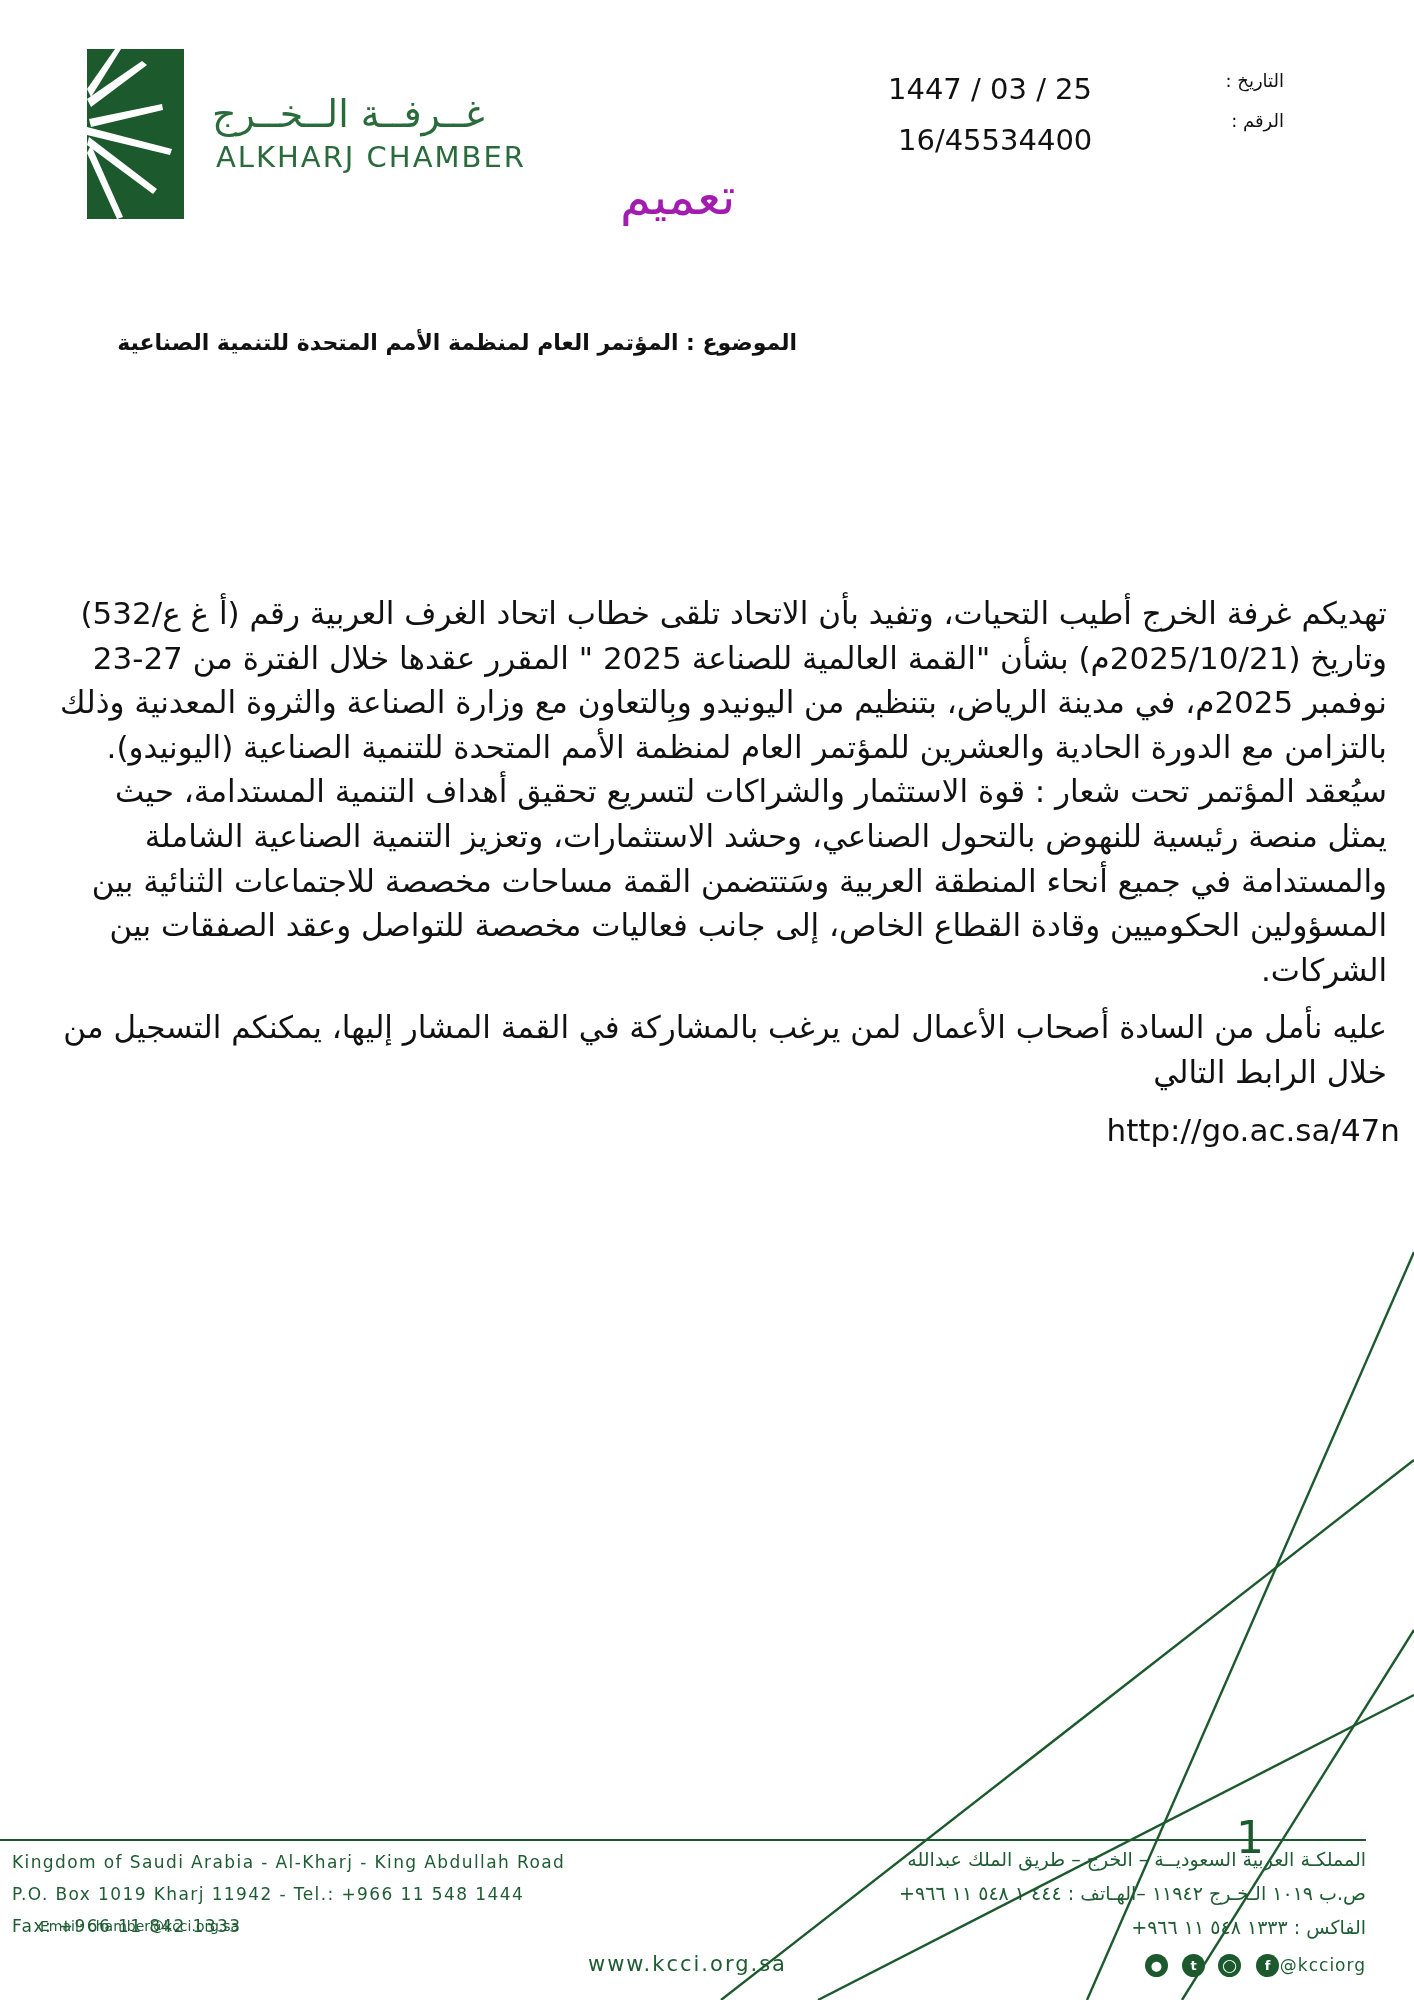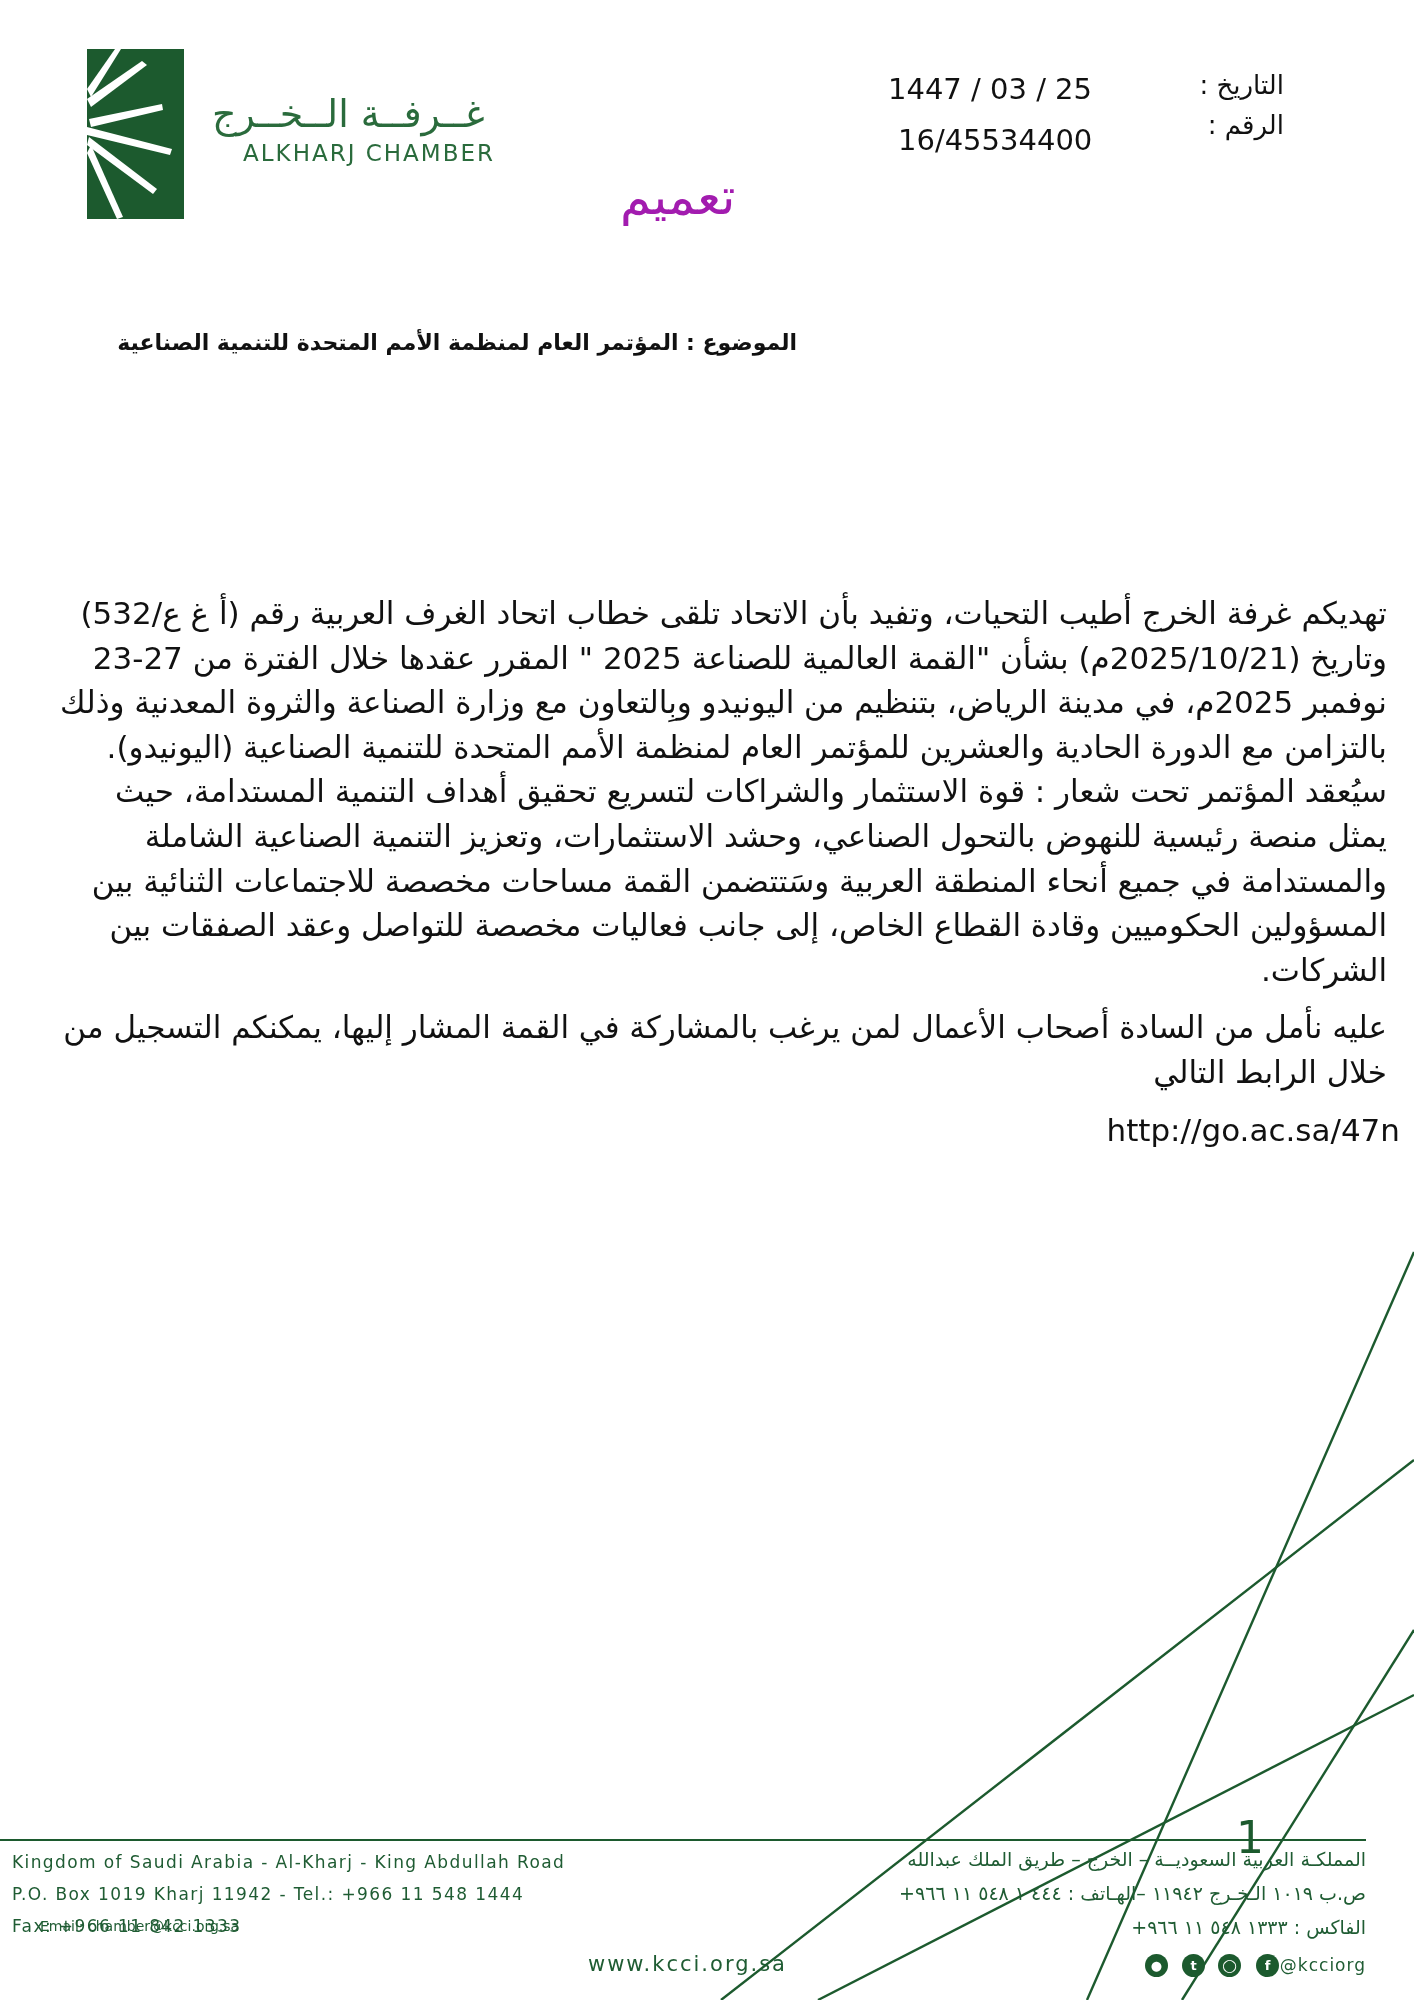--- a/index.html
+++ b/index.html
@@ -5,24 +5,24 @@
   html, body { margin:0; padding:0; }
   body {
     width:1414px; height:2000px; position:relative; overflow:hidden;
     background:#ffffff; font-family:"DejaVu Sans", sans-serif; color:#111;
   }
   .abs { position:absolute; }
 
   
   .logo-box { left:87px; top:49px; width:97px; height:170px; background:#1c5a2e; }
   .logo-ar { left:212px; top:92px; font-size:38px; color:#2a6b3c; direction:rtl; letter-spacing:2px; white-space:nowrap; }
-  .logo-en { left:216px; top:140px; font-size:23px; color:#2a6b3c; letter-spacing:2px; font-family:"DejaVu Sans", sans-serif; white-space:nowrap;margin-left:27px; }
+  .logo-en { left:216px; top:140px; font-size:29px; color:#2a6b3c; letter-spacing:2px; font-family:"DejaVu Sans", sans-serif; white-space:nowrap; }
 
   
-  .meta-label { direction:rtl; font-size:26px; color:#111; white-space:nowrap; }
+  .meta-label { direction:rtl; font-size:18px; color:#111; white-space:nowrap; }
   .meta-value { font-size:29px; color:#111; white-space:nowrap; }
 
   .title { left:620px; top:168px; font-size:50px; direction:rtl; color:#a21caf; white-space:nowrap; }
 
   .subject { right:617px; top:330px; direction:rtl; font-size:22px; font-weight:bold; white-space:nowrap; color:#111; }
 
   .body-text {
     right:14px; left:40px; top:578px; direction:rtl; text-align:right;
     font-size:31px; line-height:44.6px; color:#111;
   }

